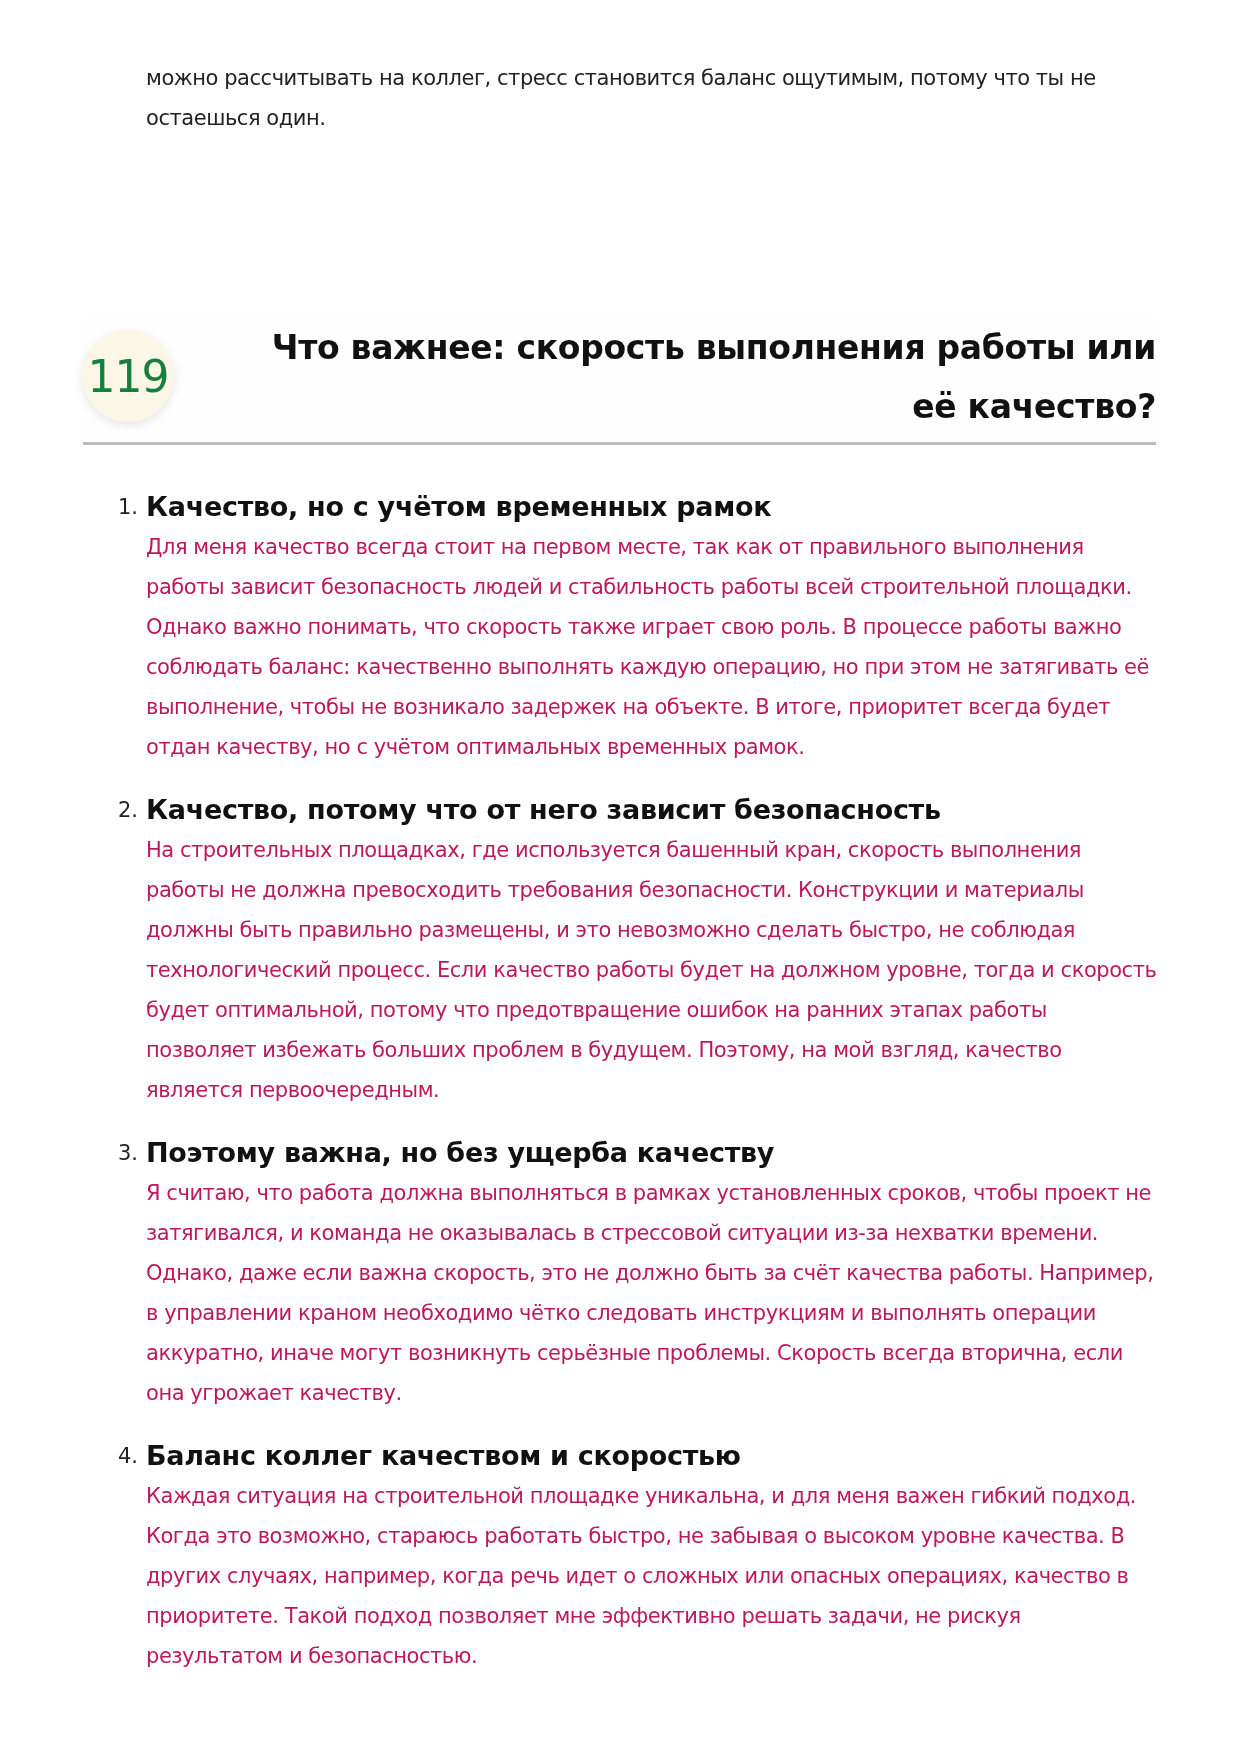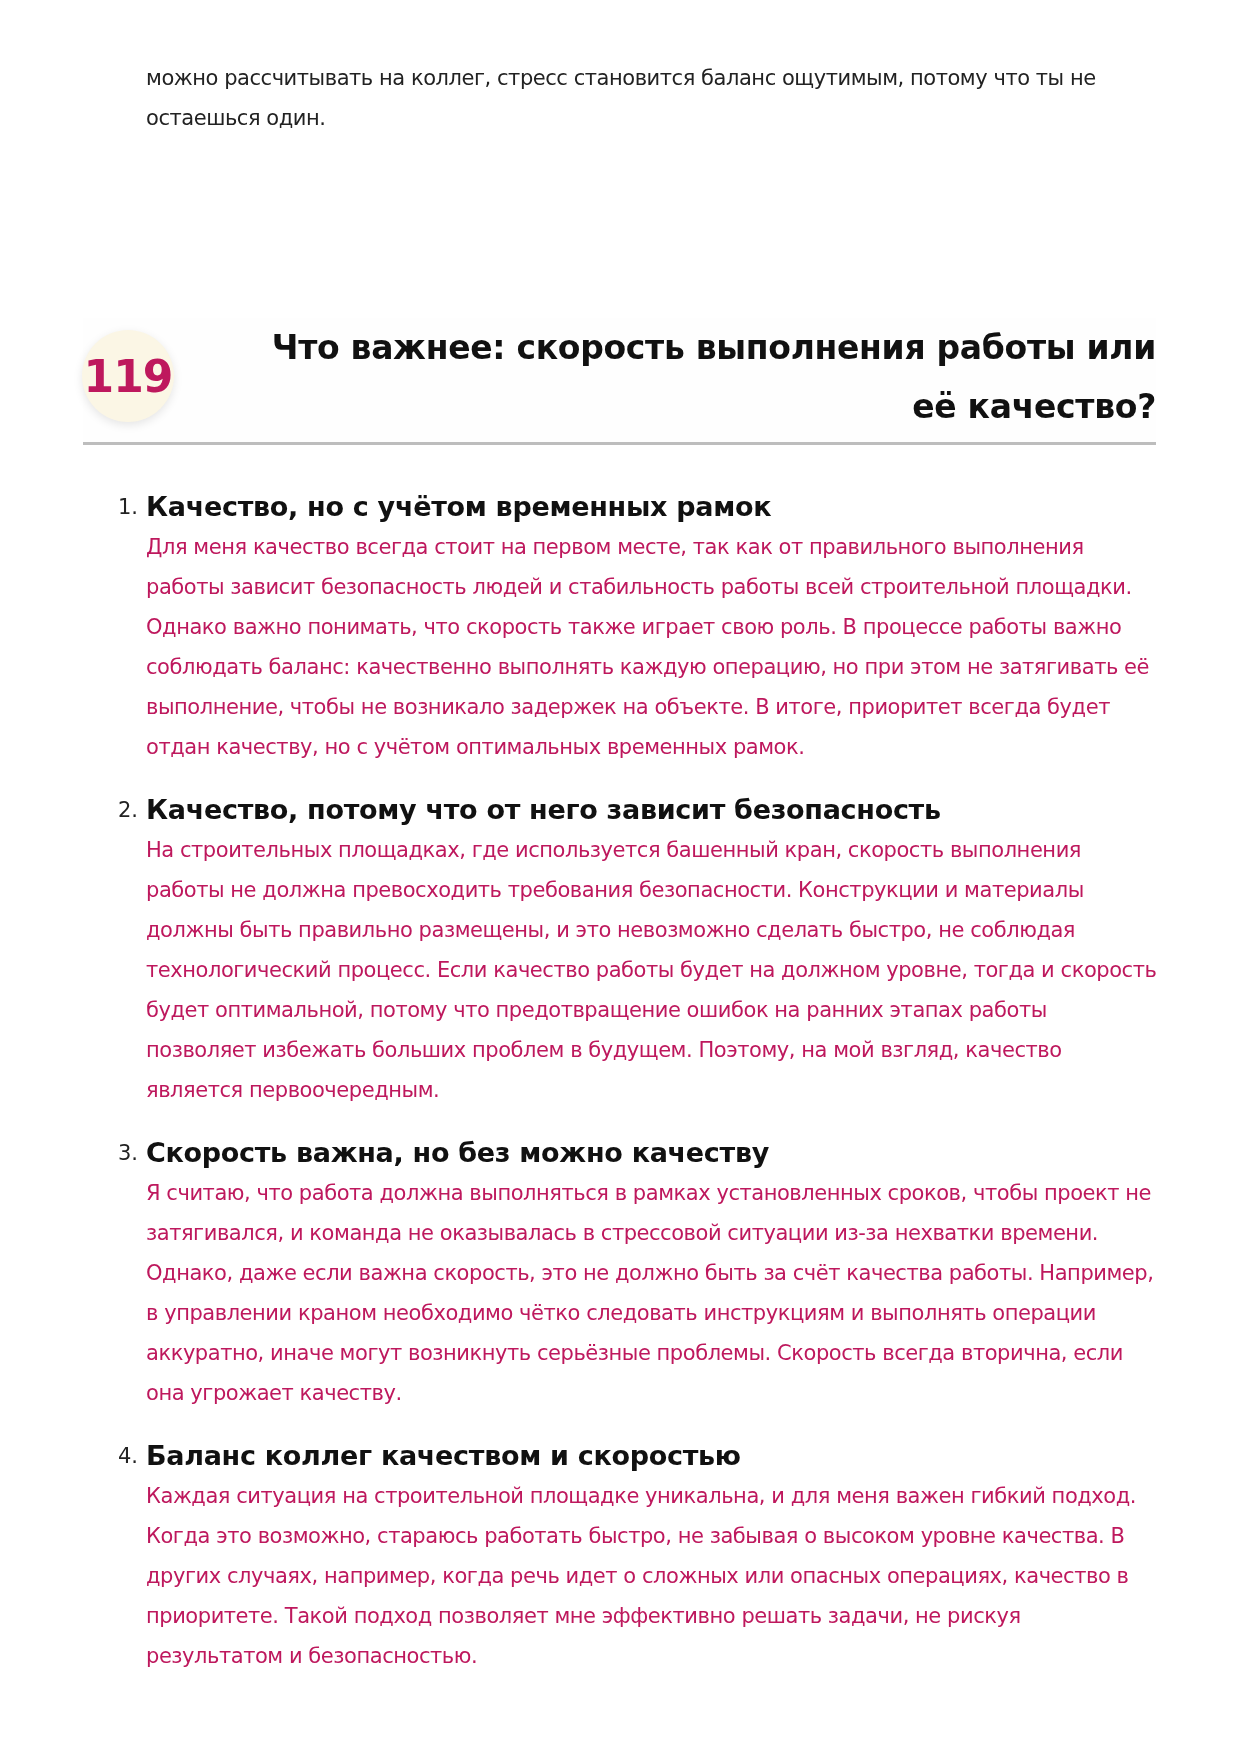--- a/index.html
+++ b/index.html
@@ -16,21 +16,21 @@
       position: absolute; left: 83px; top: 318px; width: 1073px; height: 124px;
       background: #fefefe;
       border-bottom: 3px solid #bdbdbd;
     }
     .q-badge {
       position: absolute; left: 82px; top: 330px; width: 92px; height: 92px;
       border-radius: 50%;
       background: #fbf6e5;
       box-shadow: 0 3px 10px rgba(0,0,0,0.10);
       display: flex; align-items: center; justify-content: center;
-      font-weight: bold; font-size: 44px; color: #be185d;
+      font-weight: normal; font-size: 44px; color: #15803d;
       letter-spacing: -1px;
     }
     .q-title {
       position: absolute; left: 221px; top: 318px; width: 935px;
       font-weight: bold; font-size: 33px; line-height: 59px; color: #111;
       letter-spacing: -0.3px;
       text-align: right;
     }
     .answers {
       position: absolute; left: 117px; top: 487px; width: 1045px;
@@ -65,21 +65,21 @@
     <div class="answer-title">Качество, но с учётом временных рамок</div>
     <div class="answer-text">Для меня качество всегда стоит на первом месте, так как от правильного выполнения работы зависит безопасность людей и стабильность работы всей строительной площадки. Однако важно понимать, что скорость также играет свою роль. В процессе работы важно соблюдать баланс: качественно выполнять каждую операцию, но при этом не затягивать её выполнение, чтобы не возникало задержек на объекте. В итоге, приоритет всегда будет отдан качеству, но с учётом оптимальных временных рамок.</div>
   </li>
   <li class="answer">
     <span class="answer-num">2.</span>
     <div class="answer-title">Качество, потому что от него зависит безопасность</div>
     <div class="answer-text">На строительных площадках, где используется башенный кран, скорость выполнения работы не должна превосходить требования безопасности. Конструкции и материалы должны быть правильно размещены, и это невозможно сделать быстро, не соблюдая технологический процесс. Если качество работы будет на должном уровне, тогда и скорость будет оптимальной, потому что предотвращение ошибок на ранних этапах работы позволяет избежать больших проблем в будущем. Поэтому, на мой взгляд, качество является первоочередным.</div>
   </li>
   <li class="answer">
     <span class="answer-num">3.</span>
-    <div class="answer-title">Скорость важна, но без можно качеству</div>
+    <div class="answer-title">Поэтому важна, но без ущерба качеству</div>
     <div class="answer-text">Я считаю, что работа должна выполняться в рамках установленных сроков, чтобы проект не затягивался, и команда не оказывалась в стрессовой ситуации из-за нехватки времени. Однако, даже если важна скорость, это не должно быть за счёт качества работы. Например, в управлении краном необходимо чётко следовать инструкциям и выполнять операции аккуратно, иначе могут возникнуть серьёзные проблемы. Скорость всегда вторична, если она угрожает качеству.</div>
   </li>
   <li class="answer">
     <span class="answer-num">4.</span>
     <div class="answer-title">Баланс коллег качеством и скоростью</div>
     <div class="answer-text">Каждая ситуация на строительной площадке уникальна, и для меня важен гибкий подход. Когда это возможно, стараюсь работать быстро, не забывая о высоком уровне качества. В других случаях, например, когда речь идет о сложных или опасных операциях, качество в приоритете. Такой подход позволяет мне эффективно решать задачи, не рискуя результатом и безопасностью.</div>
   </li>
 </ol>
 
 </body></html>

